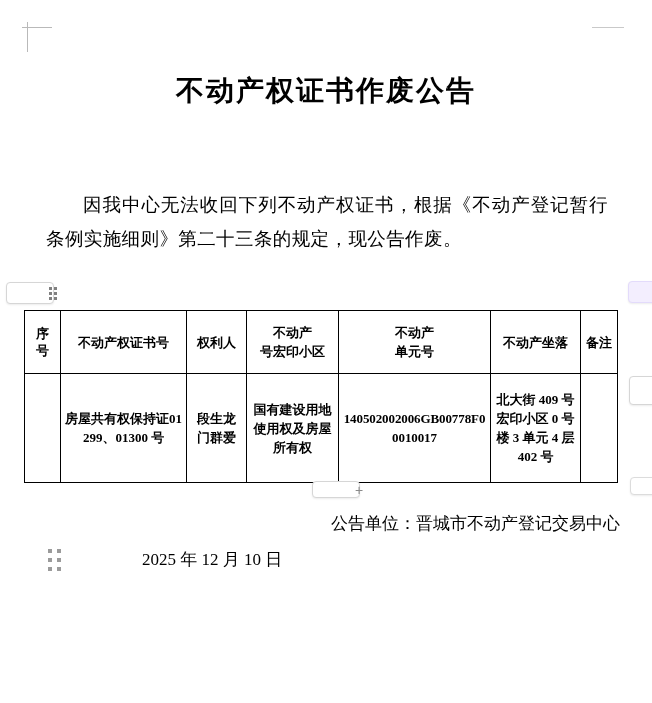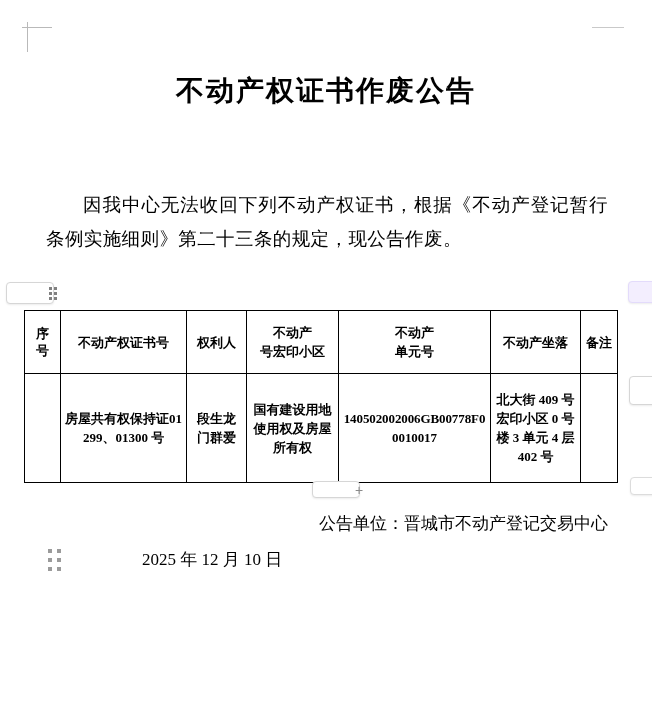--- a/index.html
+++ b/index.html
@@ -125,21 +125,21 @@
   }
   .cell-unit {
     letter-spacing: -0.1px;
   }
 
   
   .doc-footer-org {
     position: absolute;
     left: 0; top: 512px;
     width: 652px;
-    padding-right: 44px;
+    padding-right: 32px;
     box-sizing: border-box;
     text-align: right;
     font-size: 17px;
     font-family: "Liberation Serif", "DejaVu Serif", serif;
   }
   .doc-footer-date {
     position: absolute;
     left: 0; top: 548px;
     width: 516px;
     padding-right: 92px;

